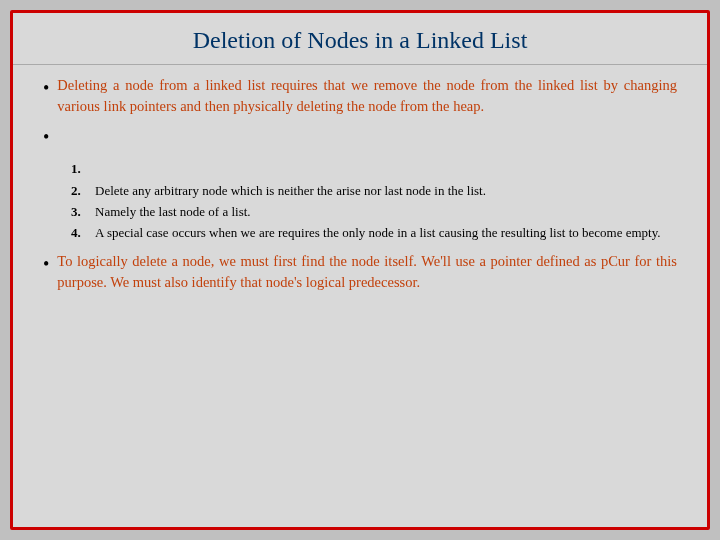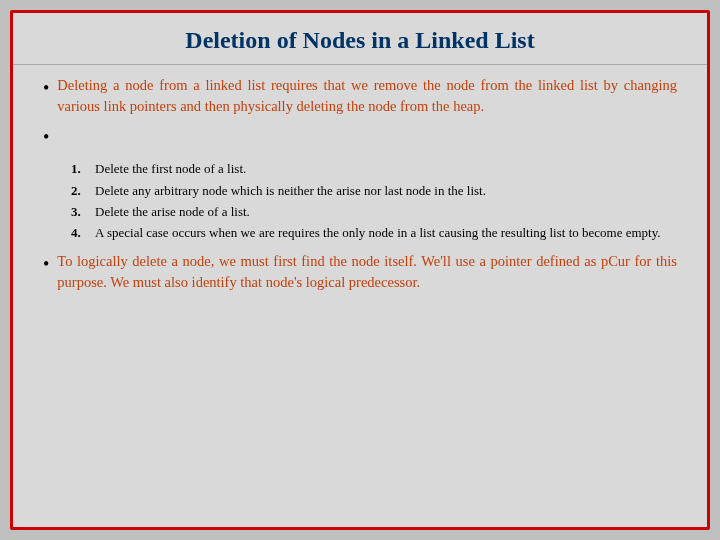--- a/index.html
+++ b/index.html
@@ -19,21 +19,21 @@
       border: 3px solid #cc0000;
       border-radius: 2px;
       display: flex;
       flex-direction: column;
       padding: 0;
       position: relative;
     }
     .slide-title {
       text-align: center;
       font-size: 24px;
-      font-weight: bold;
+      font-weight: normal;
       color: #003366;
       padding: 14px 20px 10px 20px;
       border-bottom: 1px solid #aaa;
     }
     .slide-content {
       flex: 1;
       padding: 10px 30px 8px 30px;
       display: flex;
       flex-direction: column;
       gap: 4px;
@@ -134,29 +134,28 @@
       <span class="bullet-text">Deleting a node from a linked list requires that we remove the node from the linked list by changing various link pointers and then physically deleting the node from the heap.</span>
     </div>
 
     <div class="bullet-item">
       <span class="bullet-dot">•</span>
     </div>
 
     <div class="numbered-list">
       <div class="numbered-item">
         <span class="num-label">1.</span>
-        <span class="num-text">Delete the first node of a list.</span>
       </div>
       <div class="numbered-item">
         <span class="num-label">2.</span>
         <span class="num-text">Delete any arbitrary node which is neither the arise nor last node in the list.</span>
       </div>
       <div class="numbered-item">
         <span class="num-label">3.</span>
-        <span class="num-text">Delete the arise node of a list.</span>
+        <span class="num-text">Namely the last node of a list.</span>
       </div>
       <div class="numbered-item">
         <span class="num-label">4.</span>
         <span class="num-text">A special case occurs when we are requires the only node in a list causing the resulting list to become empty.</span>
       </div>
     </div>
 
     <div class="bullet-item">
       <span class="bullet-dot">•</span>
       <span class="bullet-text">To logically delete a node, we must first find the node itself.  We'll use a pointer defined as pCur for this purpose.  We must also identify that node's logical predecessor.</span>

